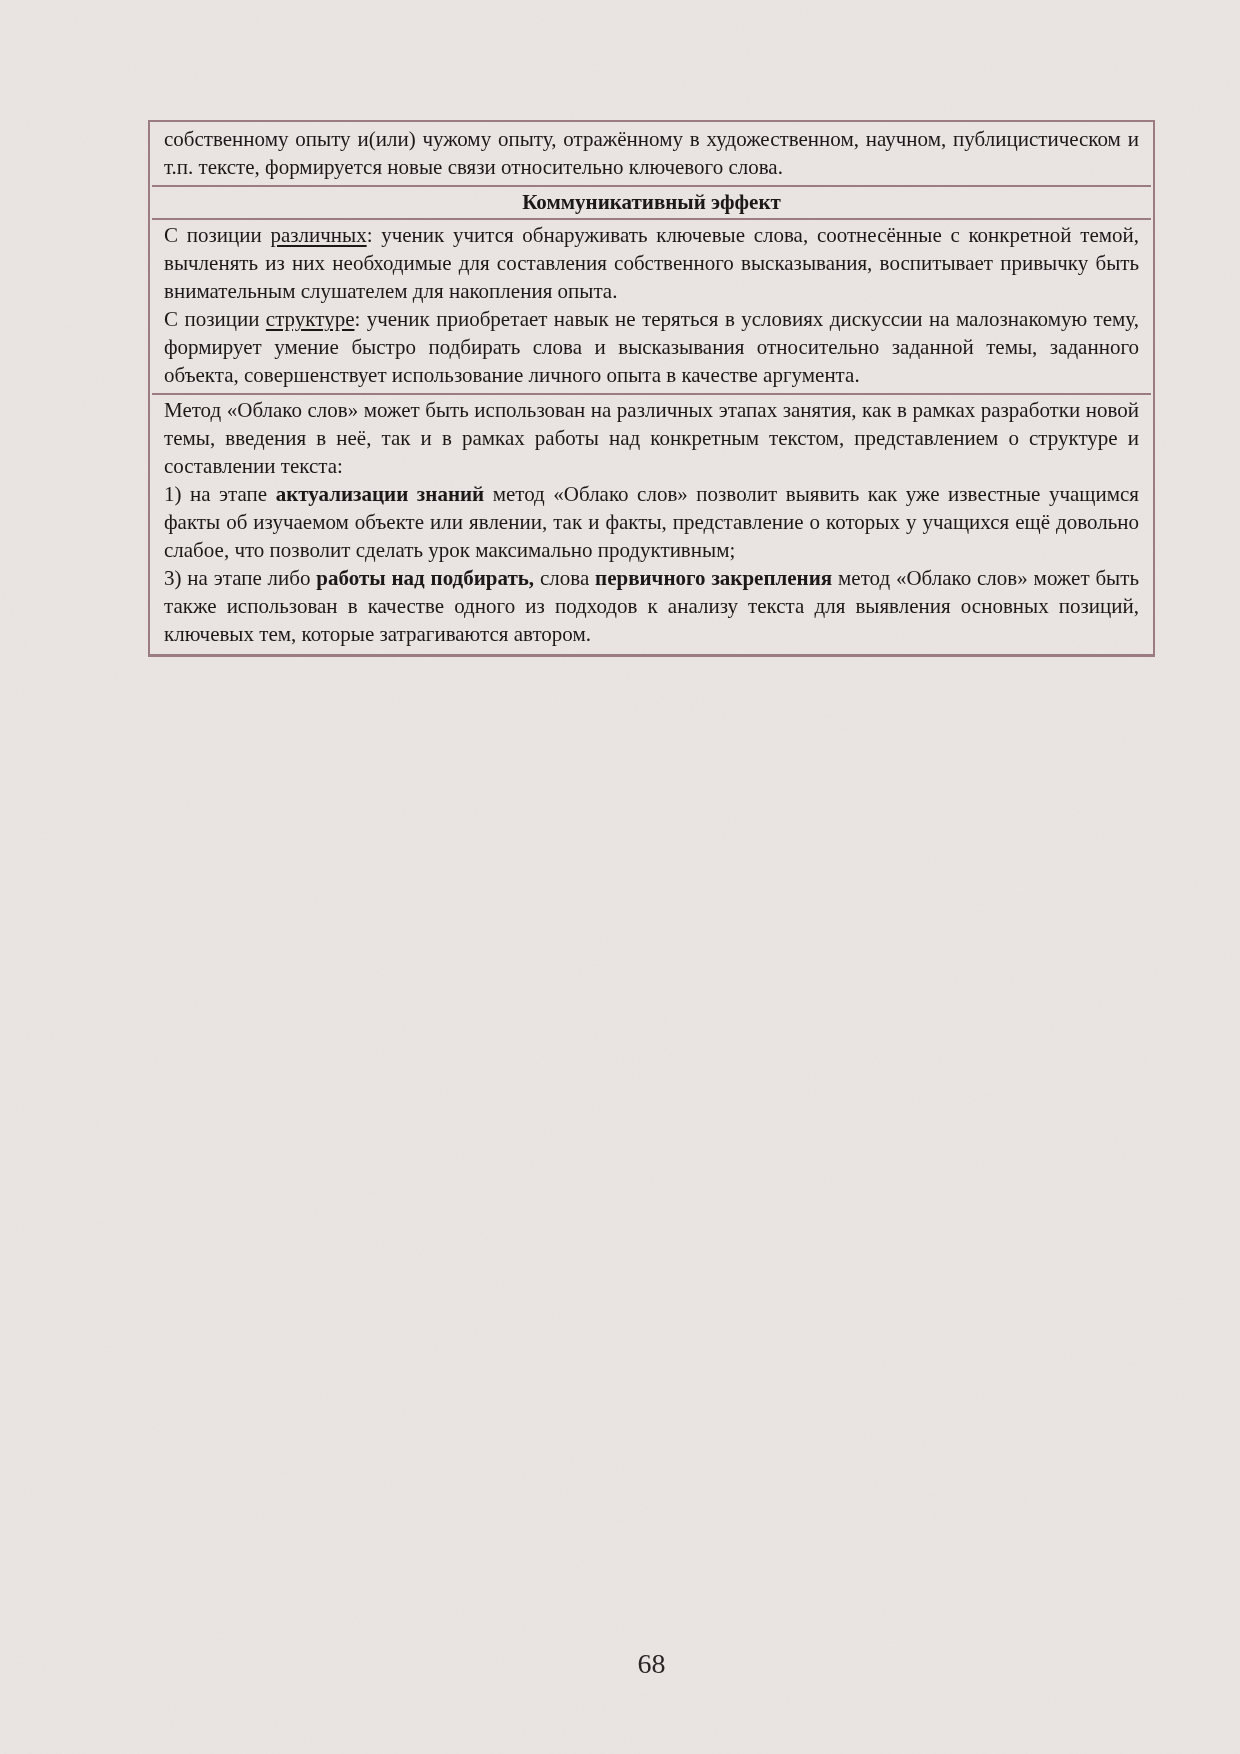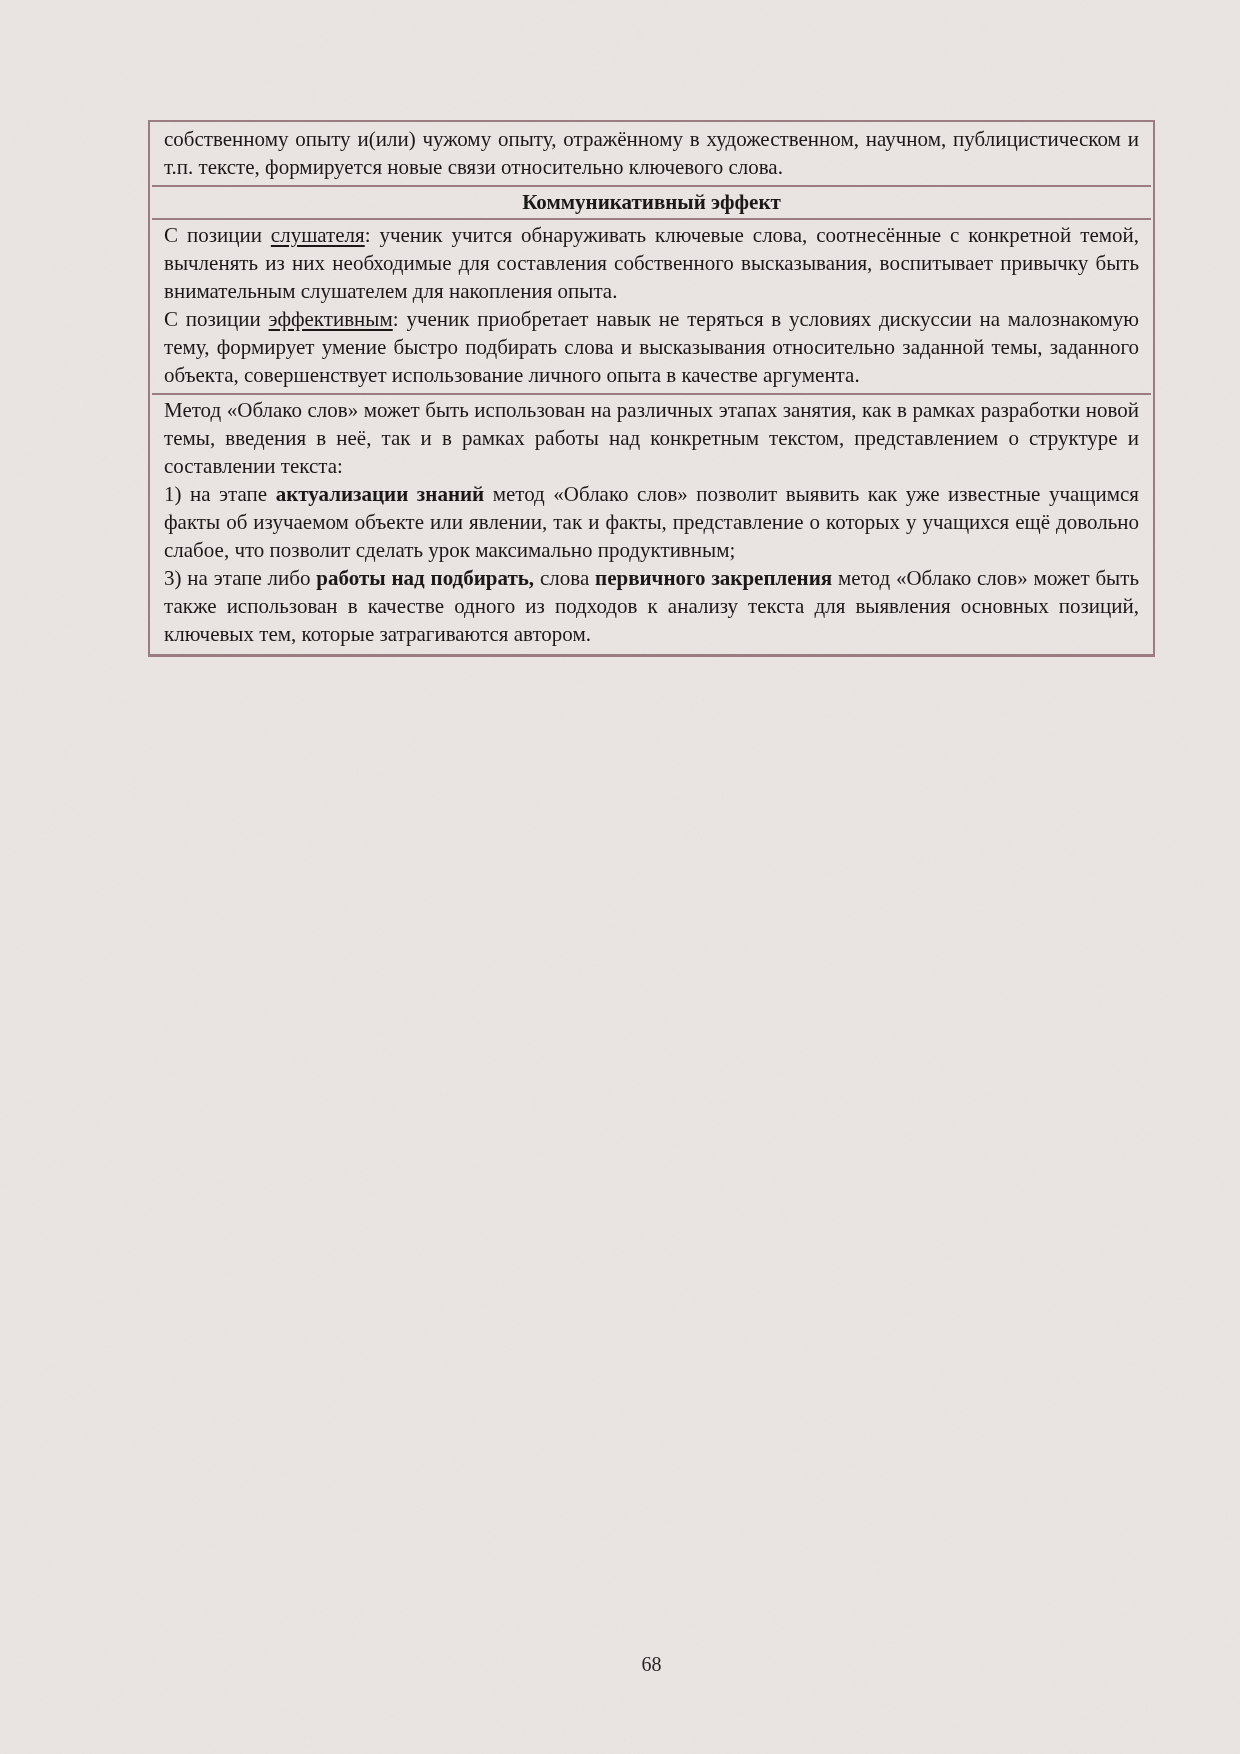--- a/index.html
+++ b/index.html
@@ -65,21 +65,21 @@
     line-height: 28px;
   }
   .b { font-weight: bold; }
   .u { text-decoration: underline; text-underline-offset: 3px; }
   .page-number {
     position: absolute;
     left: 148px;
     top: 1652px;
     width: 1007px;
     text-align: center;
-    font-size: 20px;
+    font-size: 28px;
     line-height: 24px;
     color: #2a2626;
   }
 </style>
 </head>
 <body style="background: rgb(234, 229, 227); color: rgb(27, 24, 24);">
 
 <svg class="grain-svg" xmlns="http://www.w3.org/2000/svg" width="1240" height="1754">
   <filter id="mottle" x="0" y="0" width="100%" height="100%">
     <feTurbulence type="fractalNoise" baseFrequency="0.035 0.05" numOctaves="3" seed="11" result="t"></feTurbulence>
@@ -104,22 +104,22 @@
   <div class="doc-table">
     <section class="row text">
         <p><span>собственному опыту и(или) чужому опыту, отражённому в художественном, научном, публицистическом и т.п. тексте, формируется новые связи относительно ключевого слова.</span></p>
       </section>
 
     <section class="row header">
         <p><span class="b">Коммуникативный эффект</span></p>
       </section>
 
     <section class="row text">
-        <p><span>С позиции </span><span class="u">слушателя</span><span>: ученик учится обнаруживать ключевые слова, соотнесённые с конкретной темой, вычленять из них необходимые для составления собственного высказывания, воспитывает привычку быть внимательным слушателем для накопления опыта.</span></p>
-        <p><span>С позиции </span><span class="u">эффективным</span><span>: ученик приобретает навык не теряться в условиях дискуссии на малознакомую тему, формирует умение быстро подбирать слова и высказывания относительно заданной темы, заданного объекта, совершенствует использование личного опыта в качестве аргумента.</span></p>
+        <p><span>С позиции </span><span class="u">различных</span><span>: ученик учится обнаруживать ключевые слова, соотнесённые с конкретной темой, вычленять из них необходимые для составления собственного высказывания, воспитывает привычку быть внимательным слушателем для накопления опыта.</span></p>
+        <p><span>С позиции </span><span class="u">структуре</span><span>: ученик приобретает навык не теряться в условиях дискуссии на малознакомую тему, формирует умение быстро подбирать слова и высказывания относительно заданной темы, заданного объекта, совершенствует использование личного опыта в качестве аргумента.</span></p>
       </section>
 
 
     <section class="row text">
         <p><span>Метод «Облако слов» может быть использован на различных этапах занятия, как в рамках разработки новой темы, введения в неё, так и в рамках работы над конкретным текстом, представлением о структуре и составлении текста:</span></p>
         <p><span>1) на этапе </span><span class="b">актуализации знаний</span><span> метод «Облако слов» позволит выявить как уже известные учащимся факты об изучаемом объекте или явлении, так и факты, представление о которых у учащихся ещё довольно слабое, что позволит сделать урок максимально продуктивным;</span></p>
         <p><span>3) на этапе либо </span><span class="b">работы над подбирать,</span><span> слова </span><span class="b">первичного закрепления</span><span> метод «Облако слов» может быть также использован в качестве одного из подходов к анализу текста для выявления основных позиций, ключевых тем, которые затрагиваются автором.</span></p>
       </section>
   </div>
 

